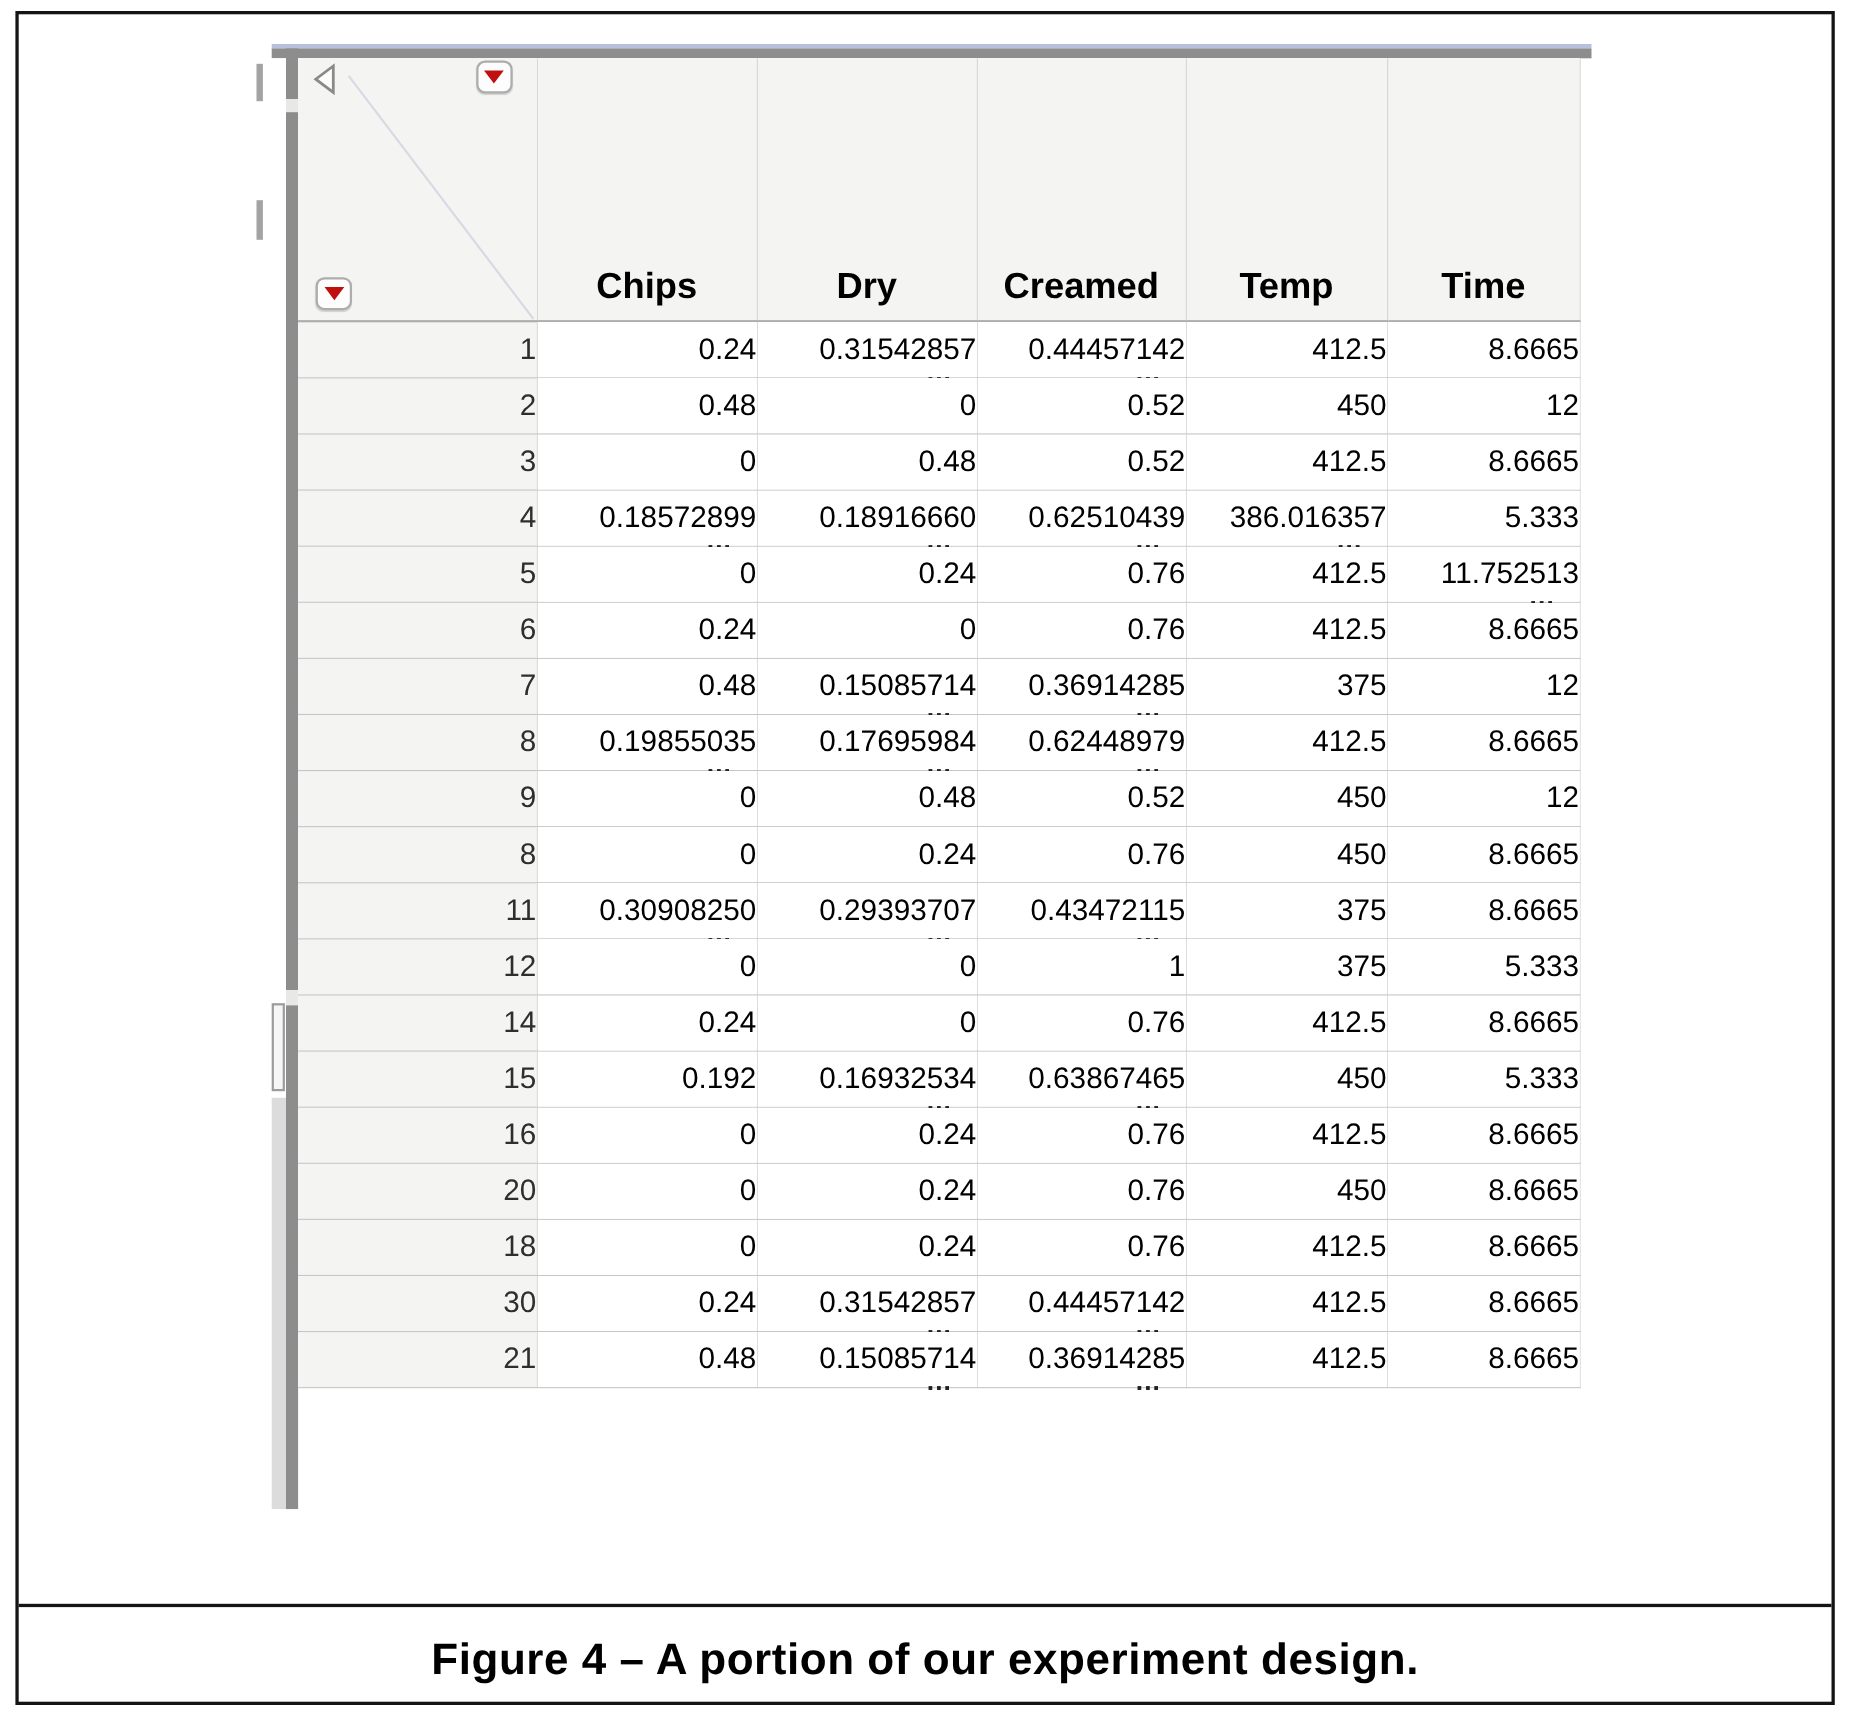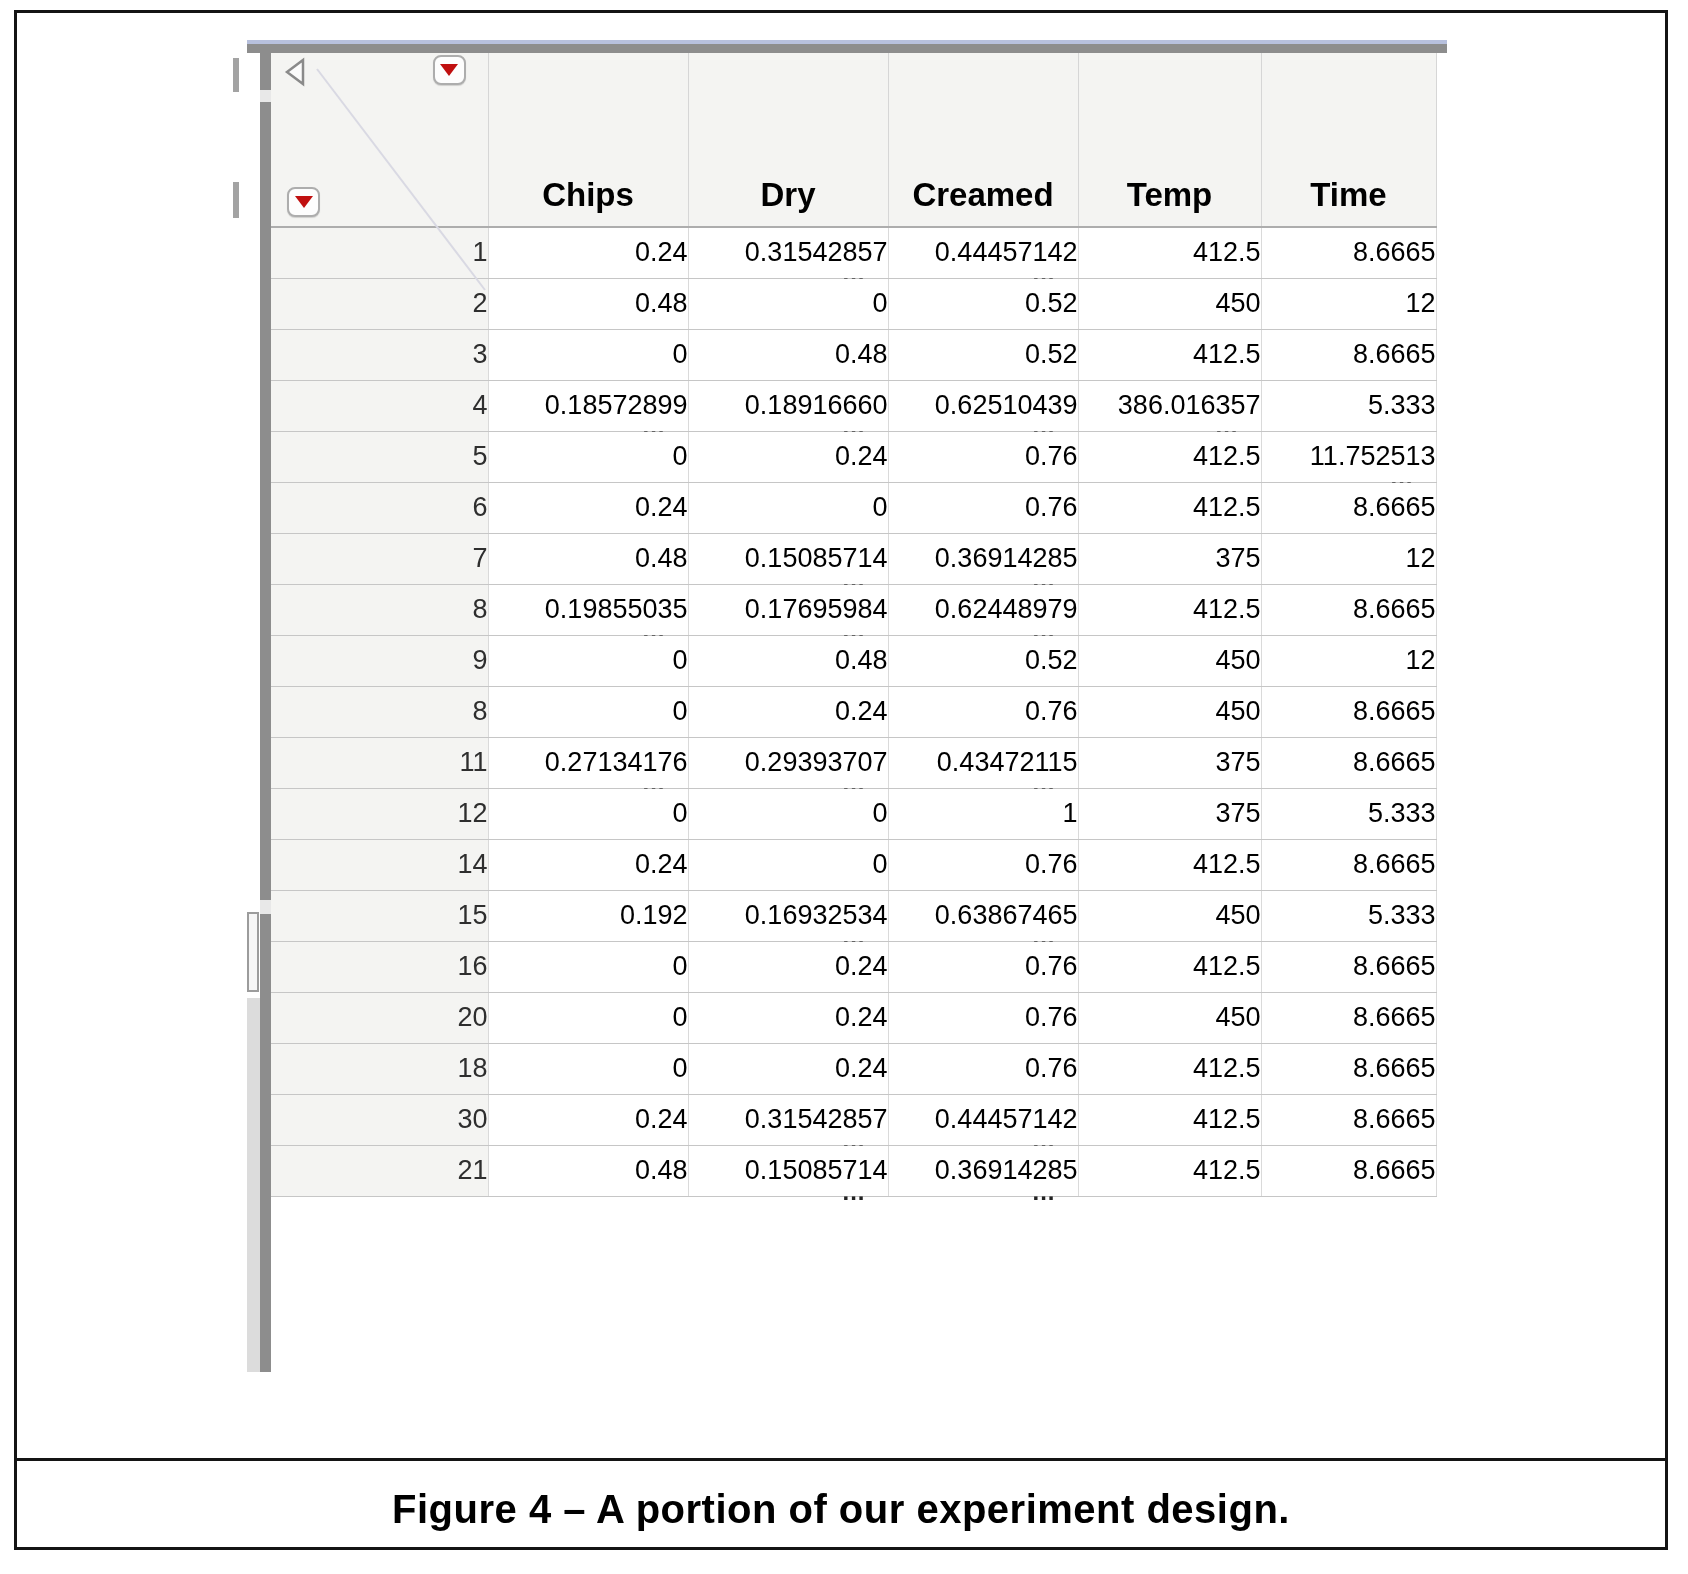--- a/index.html
+++ b/index.html
@@ -27,21 +27,21 @@
   .frag{position:absolute;background:#a3a3a3;}
   .splitter-handle{position:absolute;left:14px;top:872px;width:12px;height:80px;
                    border:2px solid #9c9c9c;background:#f6f6f6;box-sizing:border-box;}
   .strip-fill{position:absolute;left:14px;top:958px;width:13px;height:374px;background:#dcdcdc;}
 
   
   table.jmp{position:absolute;left:38px;top:13px;border-collapse:collapse;
             table-layout:fixed;width:1165px;background:#ffffff;}
   table.jmp th,table.jmp td{box-sizing:border-box;padding:0;margin:0;}
 
-  table.jmp th{height:174px;background:#f4f4f2;vertical-align:bottom;text-align:center;
+  table.jmp th{height:239px;background:#f4f4f2;vertical-align:bottom;text-align:center;
                font-size:33px;font-weight:bold;color:#000;padding-bottom:12px;
                border-right:1px solid #d6d6d6;border-bottom:2px solid #adadad;}
   table.jmp th.corner{position:relative;padding:0;}
 
   table.jmp td{height:51px;font-size:27px;vertical-align:middle;
                border-right:1px solid #dadada;border-bottom:1px solid #c6c6c6;
                white-space:nowrap;}
   td.rownum{background:#f4f4f2;color:#2e2e2e;text-align:right;padding-right:34px;
             border-right:1px solid #c9c9c9;}
   td.val{background:#ffffff;color:#000;text-align:right;padding-right:20px;position:relative;}
@@ -187,21 +187,21 @@
           <tr>
             <td class="rownum">8</td>
             <td class="val"><span>0</span></td>
             <td class="val"><span>0.24</span></td>
             <td class="val"><span>0.76</span></td>
             <td class="val"><span>450</span></td>
             <td class="val"><span>8.6665</span></td>
           </tr>
           <tr>
             <td class="rownum">11</td>
-            <td class="val"><span>0.27134176</span><span class="dots">...</span></td>
+            <td class="val"><span>0.30908250</span><span class="dots">...</span></td>
             <td class="val"><span>0.29393707</span><span class="dots">...</span></td>
             <td class="val"><span>0.43472115</span><span class="dots">...</span></td>
             <td class="val"><span>375</span></td>
             <td class="val"><span>8.6665</span></td>
           </tr>
           <tr>
             <td class="rownum">12</td>
             <td class="val"><span>0</span></td>
             <td class="val"><span>0</span></td>
             <td class="val"><span>1</span></td>

